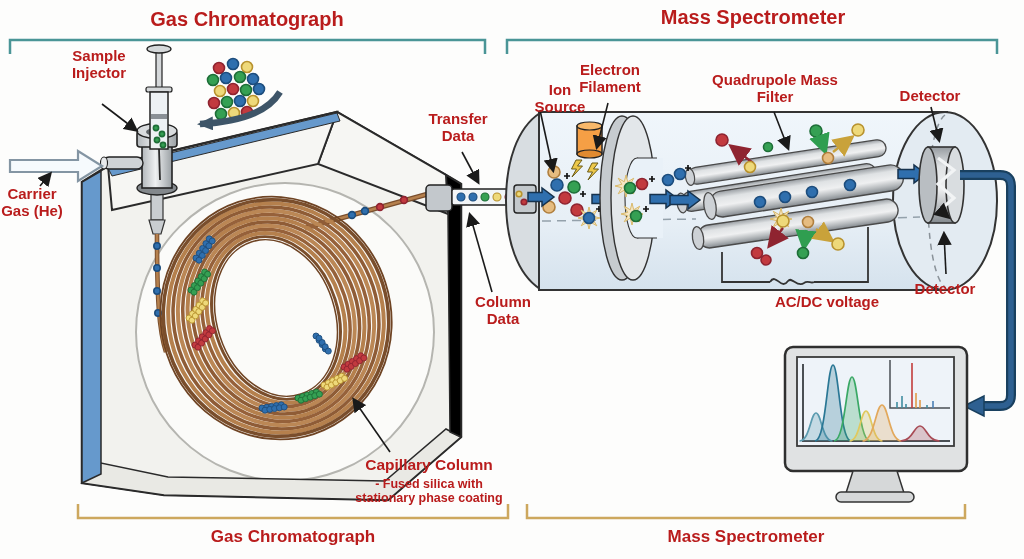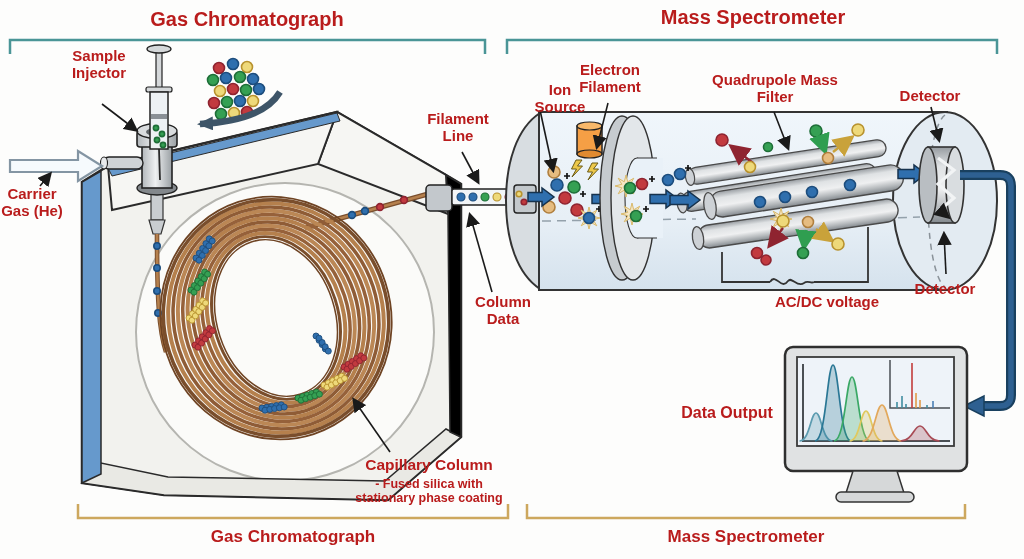--- a/index.html
+++ b/index.html
@@ -442,26 +442,25 @@
     <path d="M 774,112 L 788,148" marker-end="url(#mk-b)"></path>
     <path d="M 931,107 L 939,140" marker-end="url(#mk-b)"></path>
     <path d="M 946,274 L 944,234" marker-end="url(#mk-b)"></path>
   </g>
 </svg>
 
 <div class="lbl ttl" style="left:97px;top:8px;width:300px;">Gas Chromatograph</div>
 <div class="lbl ttl" style="left:603px;top:6px;width:300px;">Mass Spectrometer</div>
 <div class="lbl" style="left:59px;top:48px;width:80px;">Sample Injector</div>
 <div class="lbl" style="left:0px;top:186px;width:64px;">Carrier Gas (He)</div>
-<div class="lbl" style="left:413px;top:111px;width:90px;">Filament Line</div>
+<div class="lbl" style="left:413px;top:111px;width:90px;">Transfer Data</div>
 <div class="lbl" style="left:458px;top:294px;width:90px;">Column Data</div>
 <div class="lbl note" style="left:344px;top:477px;width:170px;">- Fused silica with stationary phase coating</div>
 <div class="lbl" style="left:329px;top:456px;width:200px;font-size:15.5px;">Capillary Column</div>
 <div class="lbl" style="left:505px;top:82px;width:62px;margin-left:24px;">Ion Source</div>
 <div class="lbl" style="left:565px;top:62px;width:90px;">Electron Filament</div>
 <div class="lbl" style="left:705px;top:72px;width:140px;">Quadrupole Mass Filter</div>
 <div class="lbl" style="left:880px;top:88px;width:100px;">Detector</div>
 <div class="lbl" style="left:895px;top:281px;width:100px;">Detector</div>
 <div class="lbl" style="left:752px;top:294px;width:150px;">AC/DC voltage</div>
-<div class="lbl" style="left:652px;top:404px;width:150px;font-size:16px;">Data Output</div>
 <div class="lbl big" style="left:143px;top:527px;width:300px;">Gas Chromatograph</div>
 <div class="lbl big" style="left:596px;top:527px;width:300px;">Mass Spectrometer</div>
 </div>
 
 </body></html>

